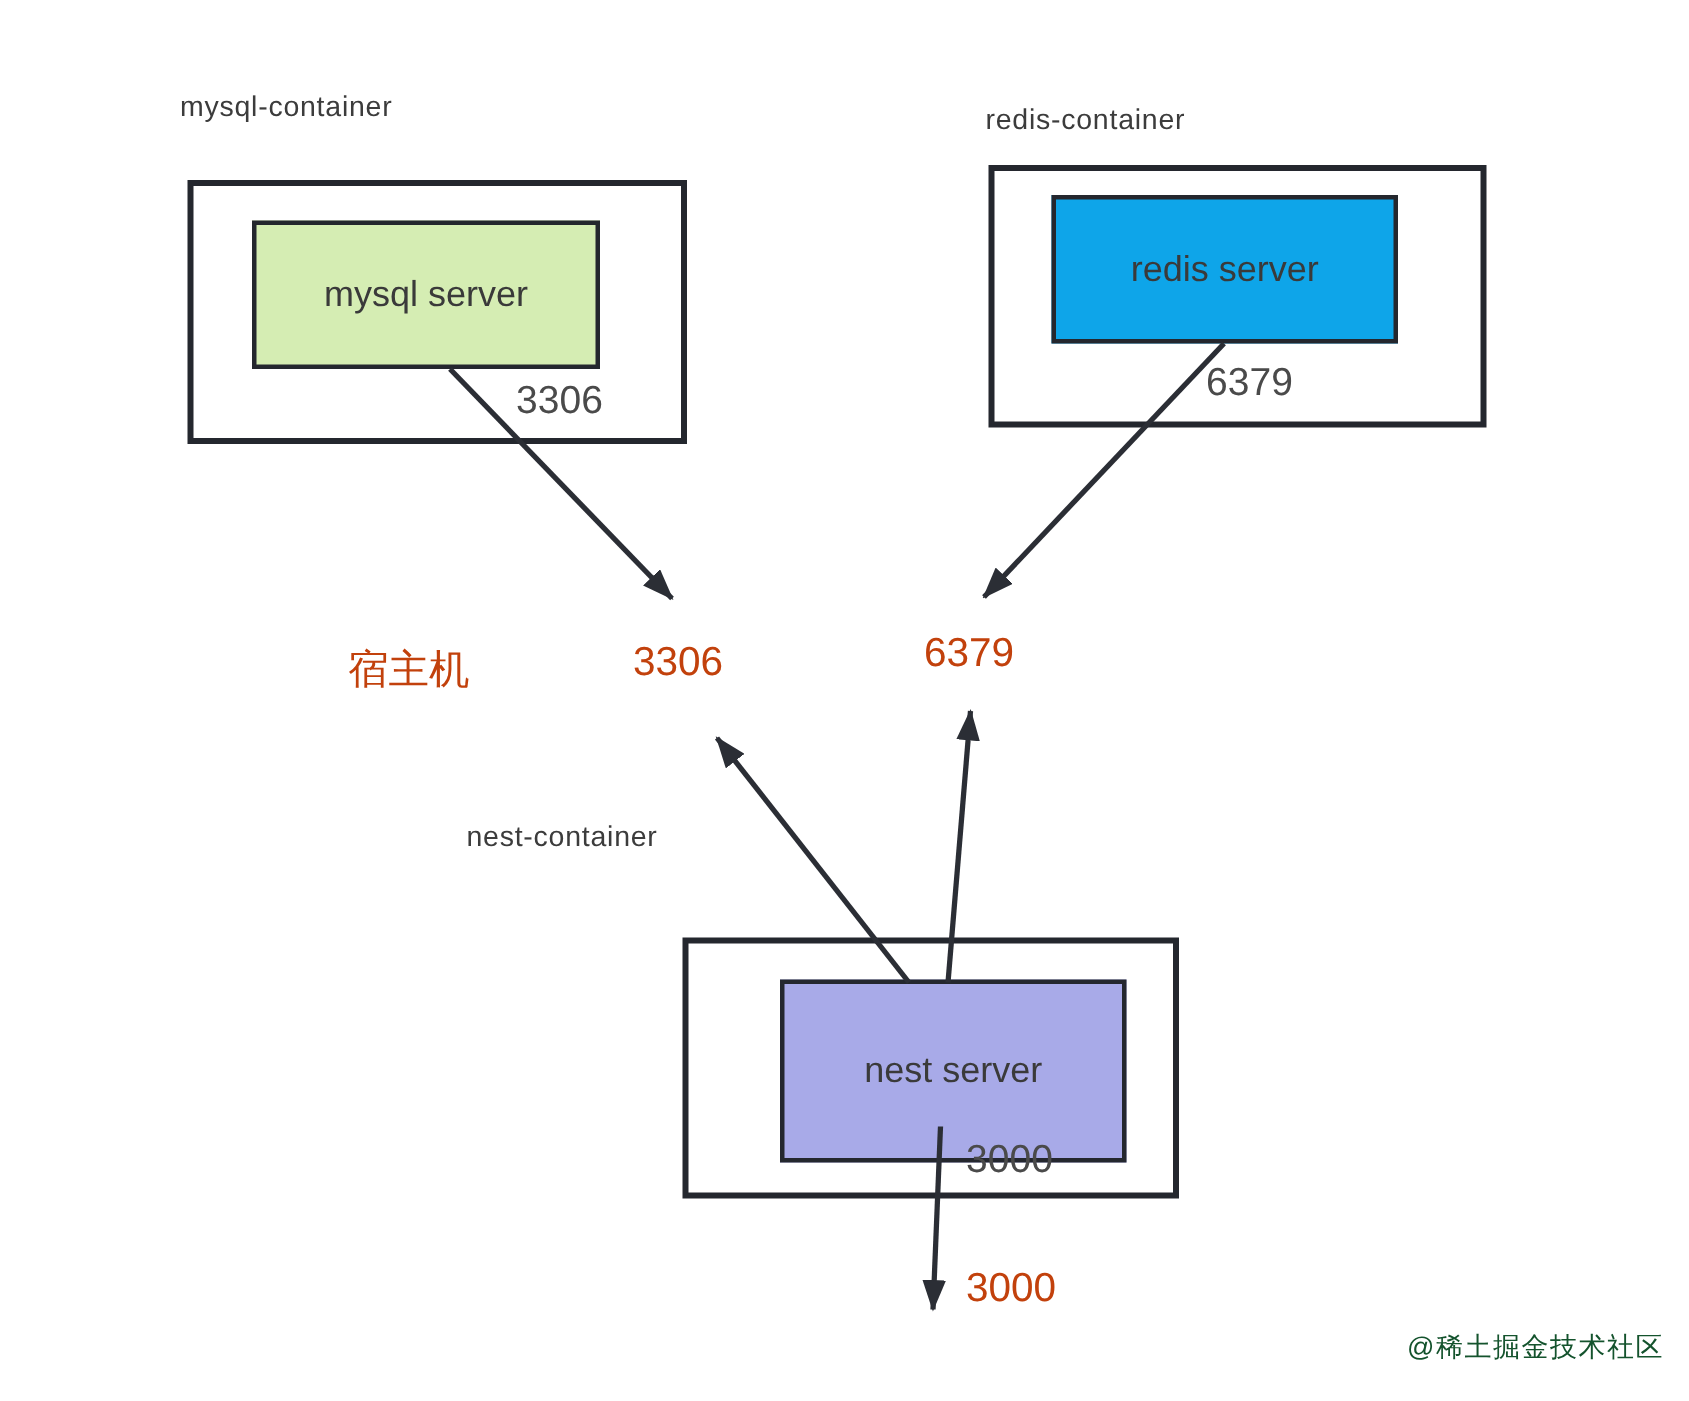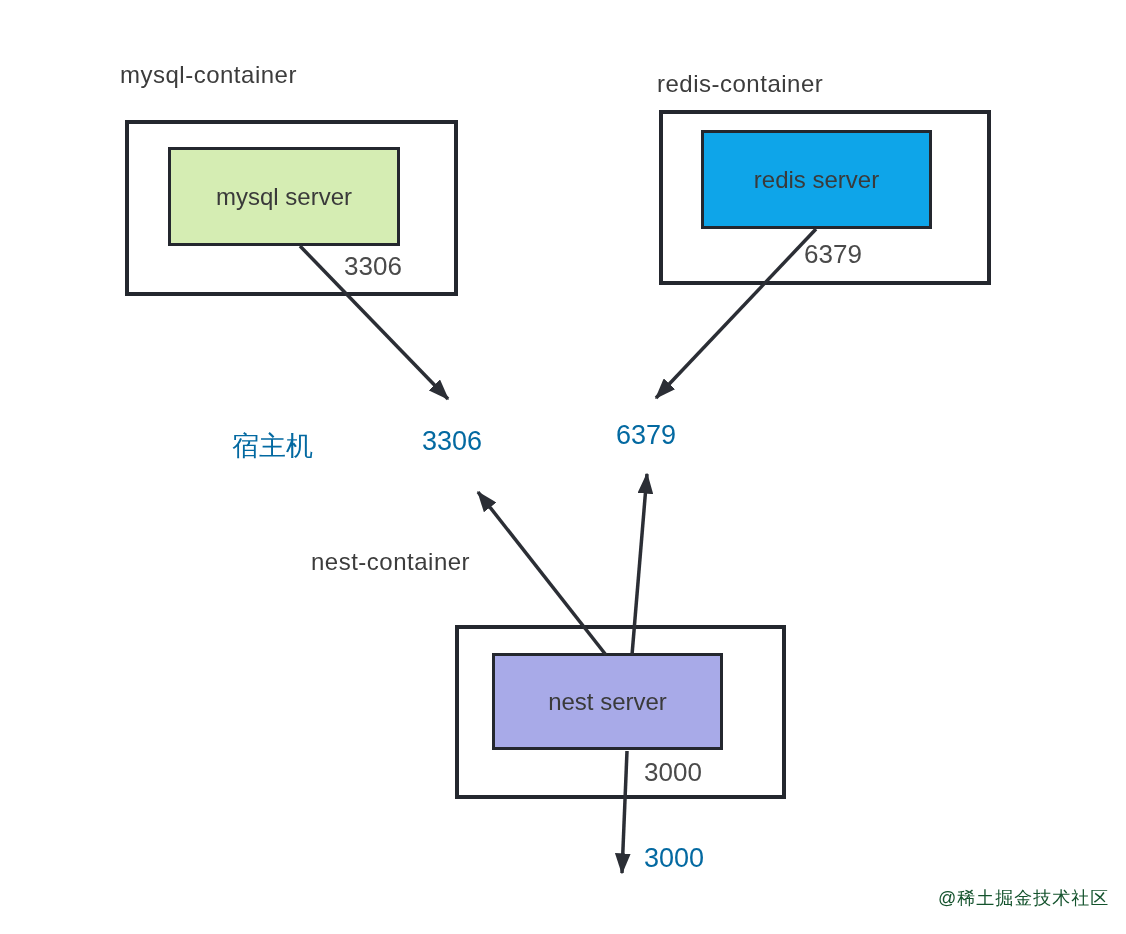--- a/index.html
+++ b/index.html
@@ -11,21 +11,21 @@
   .canvas {
     position: relative;
     width: 1126px;
     height: 934px;
     background: #ffffff;
     overflow: hidden;
     color: #3f3f3f;
   }
   .abs { position: absolute; }
   .container-title {
-    font-size: 24px;
+    font-size: 19px;
     letter-spacing: 0.5px;
     color: #3c3c3c;
     white-space: nowrap;
   }
   .outer-box {
     box-sizing: border-box;
     border: 4px solid #24272e;
     background: #ffffff;
   }
   .server-box {
@@ -43,21 +43,21 @@
   .server-box.nest  { background: #a8aae8; }
   .port-label {
     font-size: 26px;
     color: #4a4a4a;
     width: 80px;
     text-align: center;
     white-space: nowrap;
   }
   .host-label {
     font-size: 27px;
-    color: #0369a1;
+    color: #c2410c;
     white-space: nowrap;
   }
   .watermark {
     font-size: 18px;
     color: #14532d;
     letter-spacing: 1px;
     white-space: nowrap;
   }
   svg.arrows {
     position: absolute;
@@ -85,21 +85,21 @@
   <div class="abs outer-box" style="left:659px; top:110px; width:332px; height:175px;"></div>
   <div class="abs server-box redis" style="left:701px; top:130px; width:231px; height:99px;">redis server</div>
   <div class="abs port-label" style="left:793px; top:239px;">6379</div>
 
   <div class="abs host-label" style="left:232px; top:428px;">宿主机</div>
   <div class="abs host-label" style="left:422px; top:426px;">3306</div>
   <div class="abs host-label" style="left:616px; top:420px;">6379</div>
 
   <div class="abs container-title" style="left:311px; top:548px;">nest-container</div>
   <div class="abs outer-box" style="left:455px; top:625px; width:331px; height:174px;"></div>
-  <div class="abs server-box nest" style="left:492px; top:653px; width:231px; height:97px;">nest server</div>
+  <div class="abs server-box nest" style="left:520px; top:653px; width:231px; height:122px;">nest server</div>
   <div class="abs port-label" style="left:633px; top:757px;">3000</div>
 
   <div class="abs host-label" style="left:644px; top:843px;">3000</div>
 
   <svg class="arrows" viewBox="0 0 1126 934" xmlns="http://www.w3.org/2000/svg">
     <defs>
       <marker id="ah" viewBox="0 0 6 4.5" markerWidth="6" markerHeight="4.5" refX="5.6" refY="2.25" orient="auto" markerUnits="strokeWidth">
         <path d="M0,0 L6,2.25 L0,4.5 Z" fill="#2b2e35"></path>
       </marker>
     </defs>

